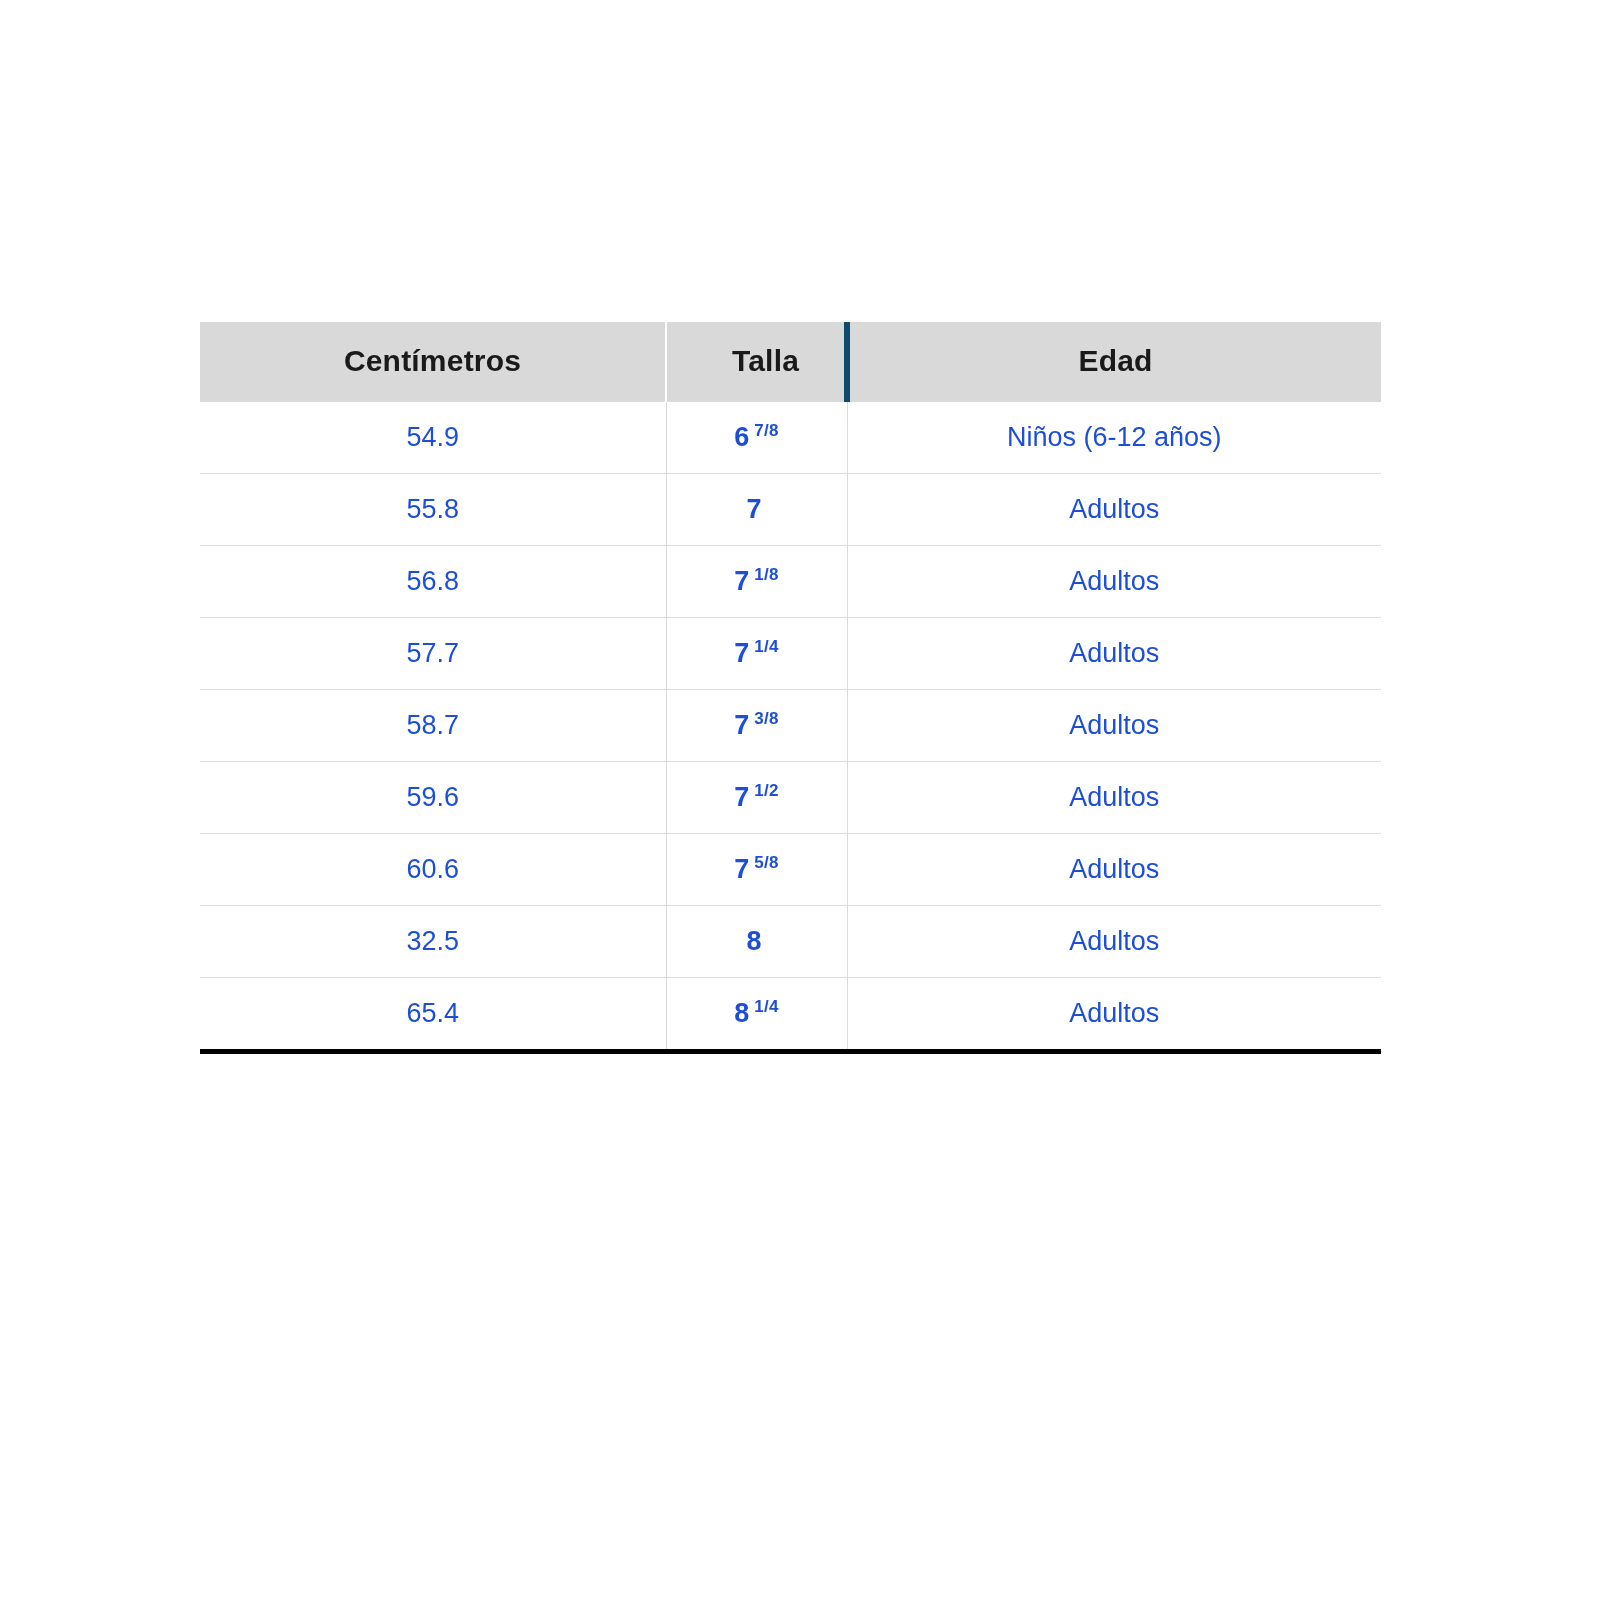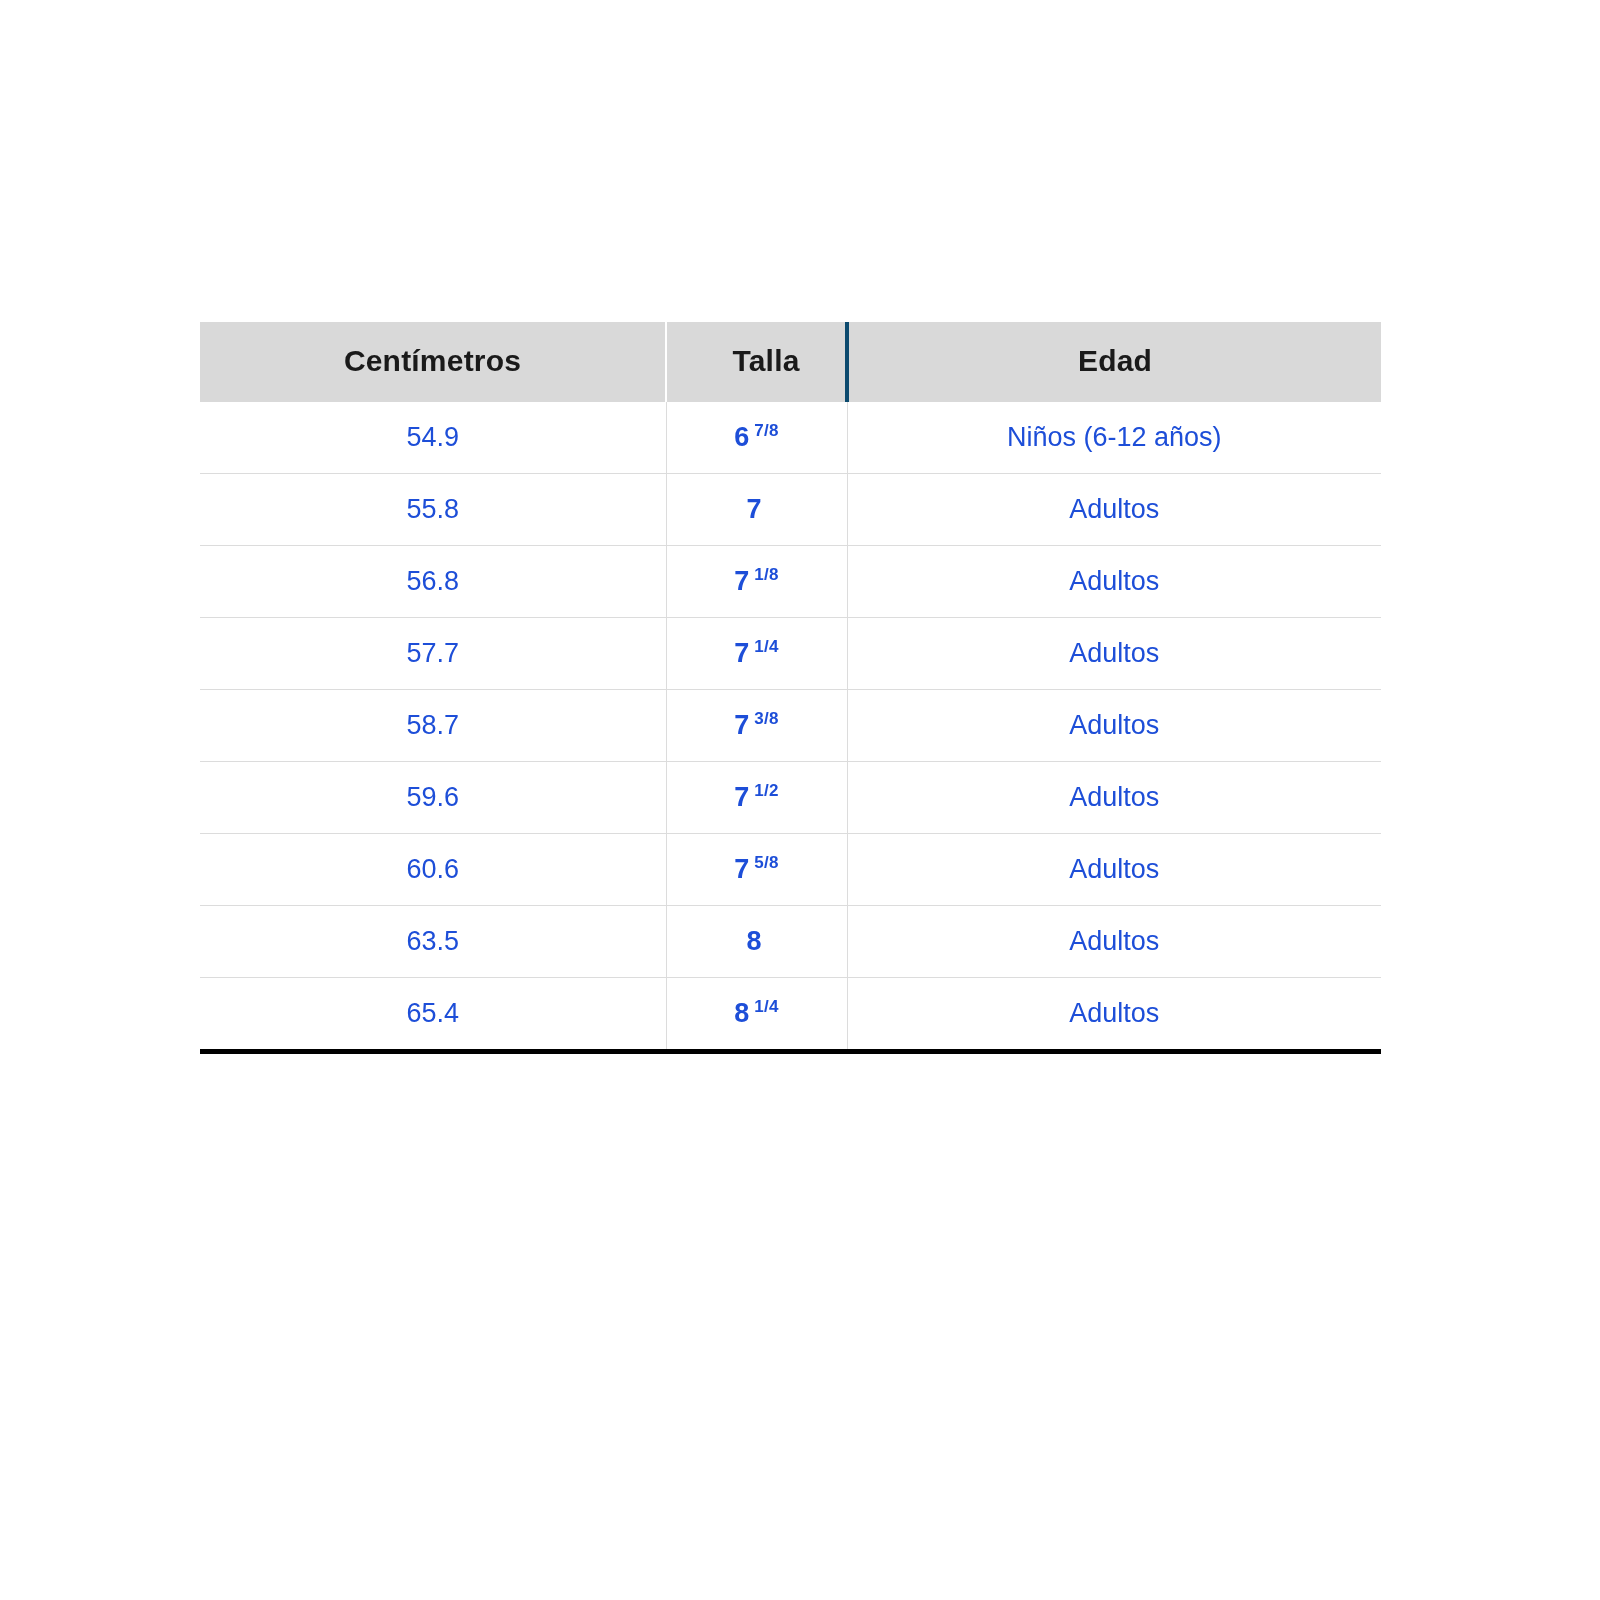--- a/index.html
+++ b/index.html
@@ -44,21 +44,21 @@
     text-align: center;
     padding: 22px 8px 24px 8px;
     border: none;
     letter-spacing: .2px;
   }
 
   table.size-table thead th.th-cm {
     border-right: 2px solid #ffffff;
   }
   table.size-table thead th.th-talla {
-    border-right: 4px solid #0c4a6e;
+    border-right: 6px solid #0c4a6e;
     padding-left: 28px;
   }
 
   table.size-table tbody td {
     background: #ffffff;
     color: #1d4ed8;
     font-size: 27px;
     text-align: center;
     padding: 19px 8px 20px 8px;
     border-bottom: 1px solid #dcdcdc;
@@ -184,21 +184,21 @@
             <span class="talla-cell">
               <span class="talla-whole">7</span><span class="talla-frac">5/8</span>
             </span>
           </td>
           <td class="td-edad"><span class="edad-text">Adultos</span></td>
         </tr>
 
 
 
         <tr>
-          <td class="td-cm">63.5</td>
+          <td class="td-cm">32.5</td>
           <td class="td-talla">
             <span class="talla-cell">
               <span class="talla-whole">8</span><span class="talla-frac"></span>
             </span>
           </td>
           <td class="td-edad"><span class="edad-text">Adultos</span></td>
         </tr>
 
 
         <tr>

